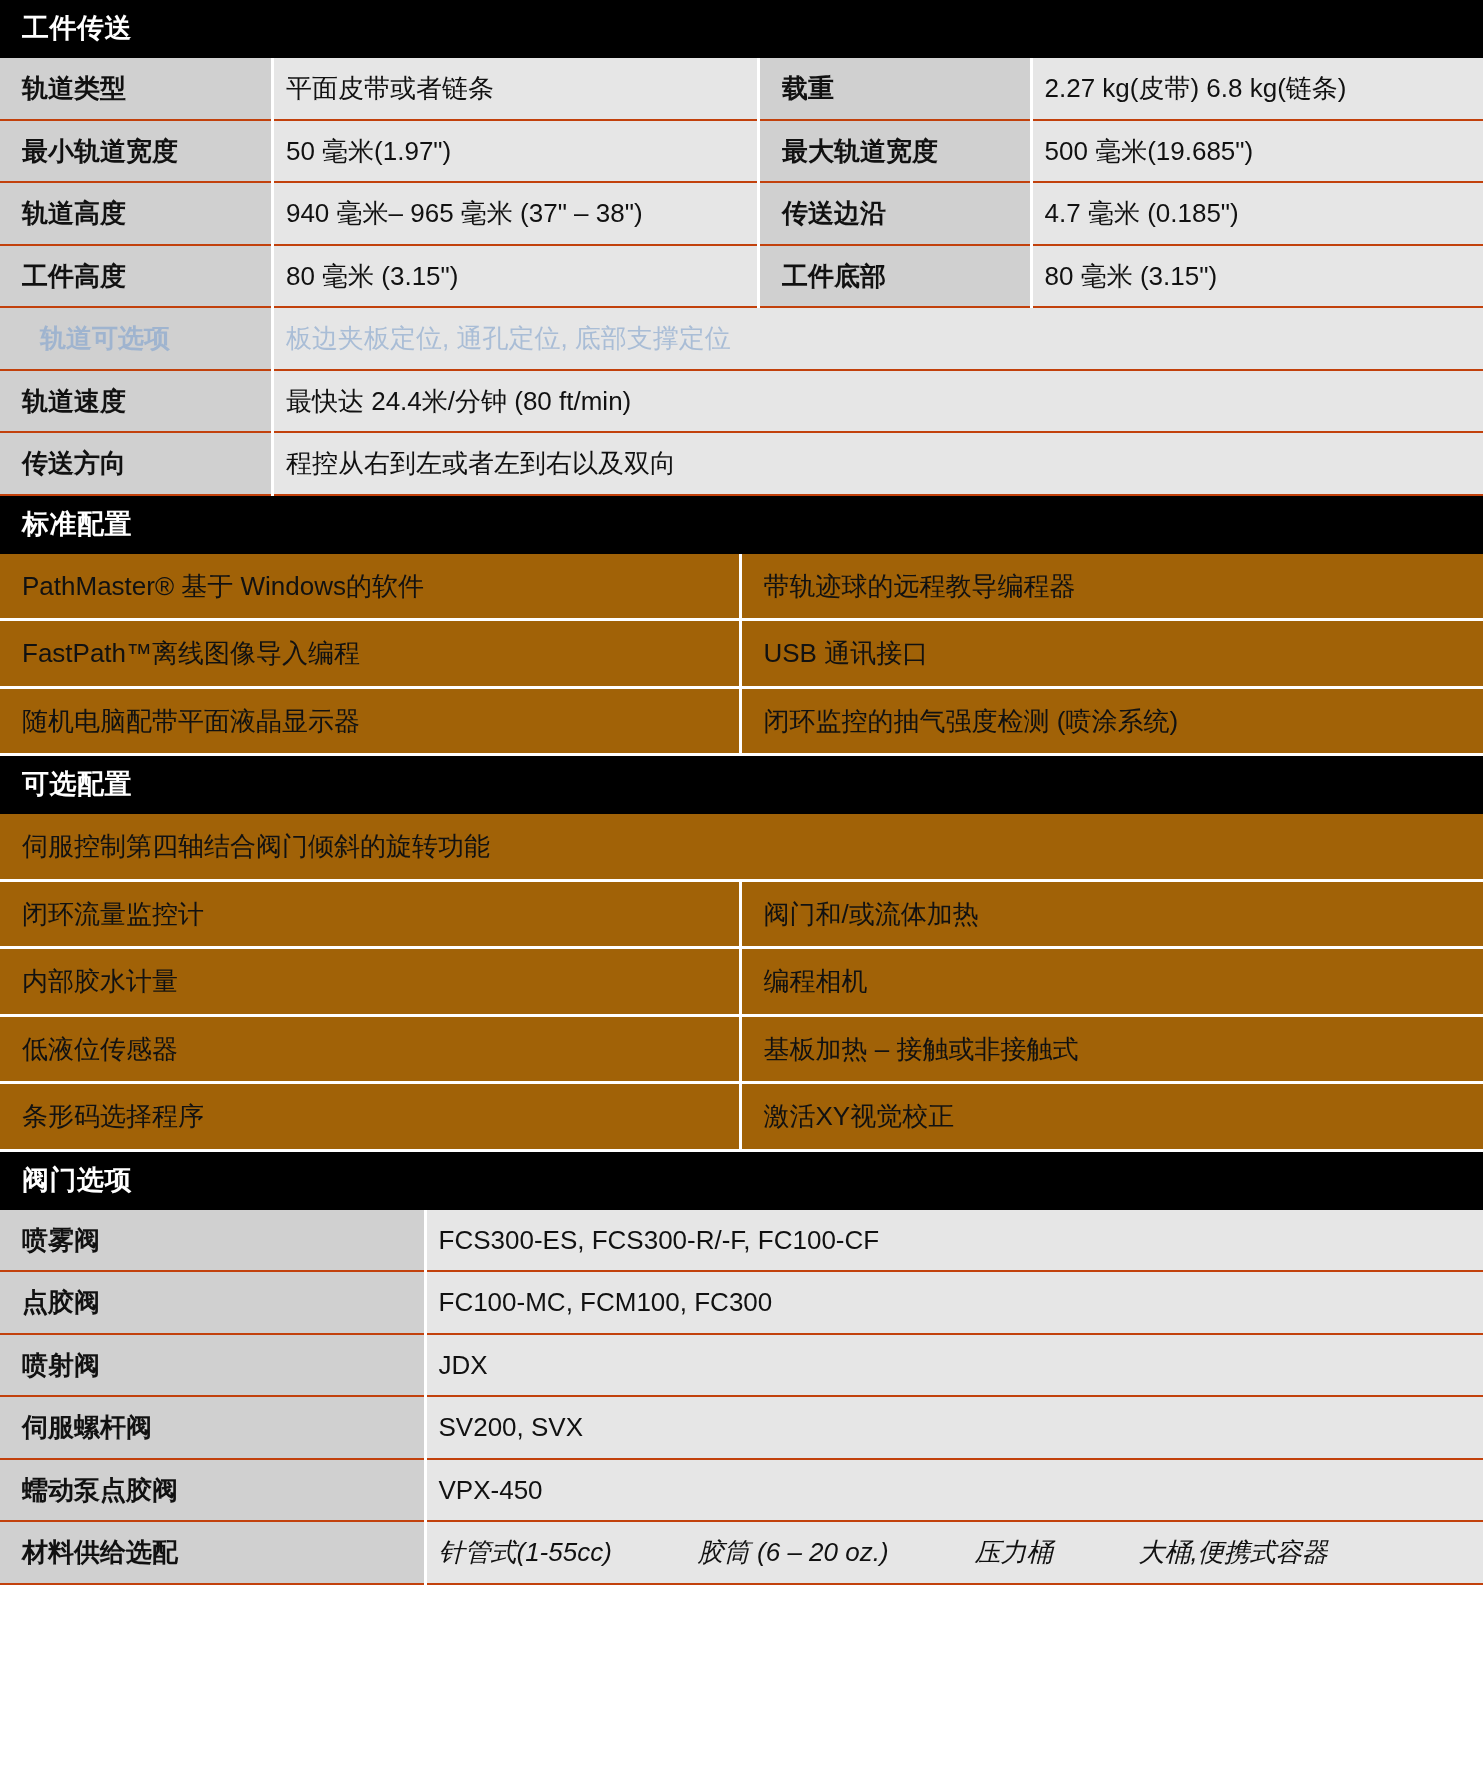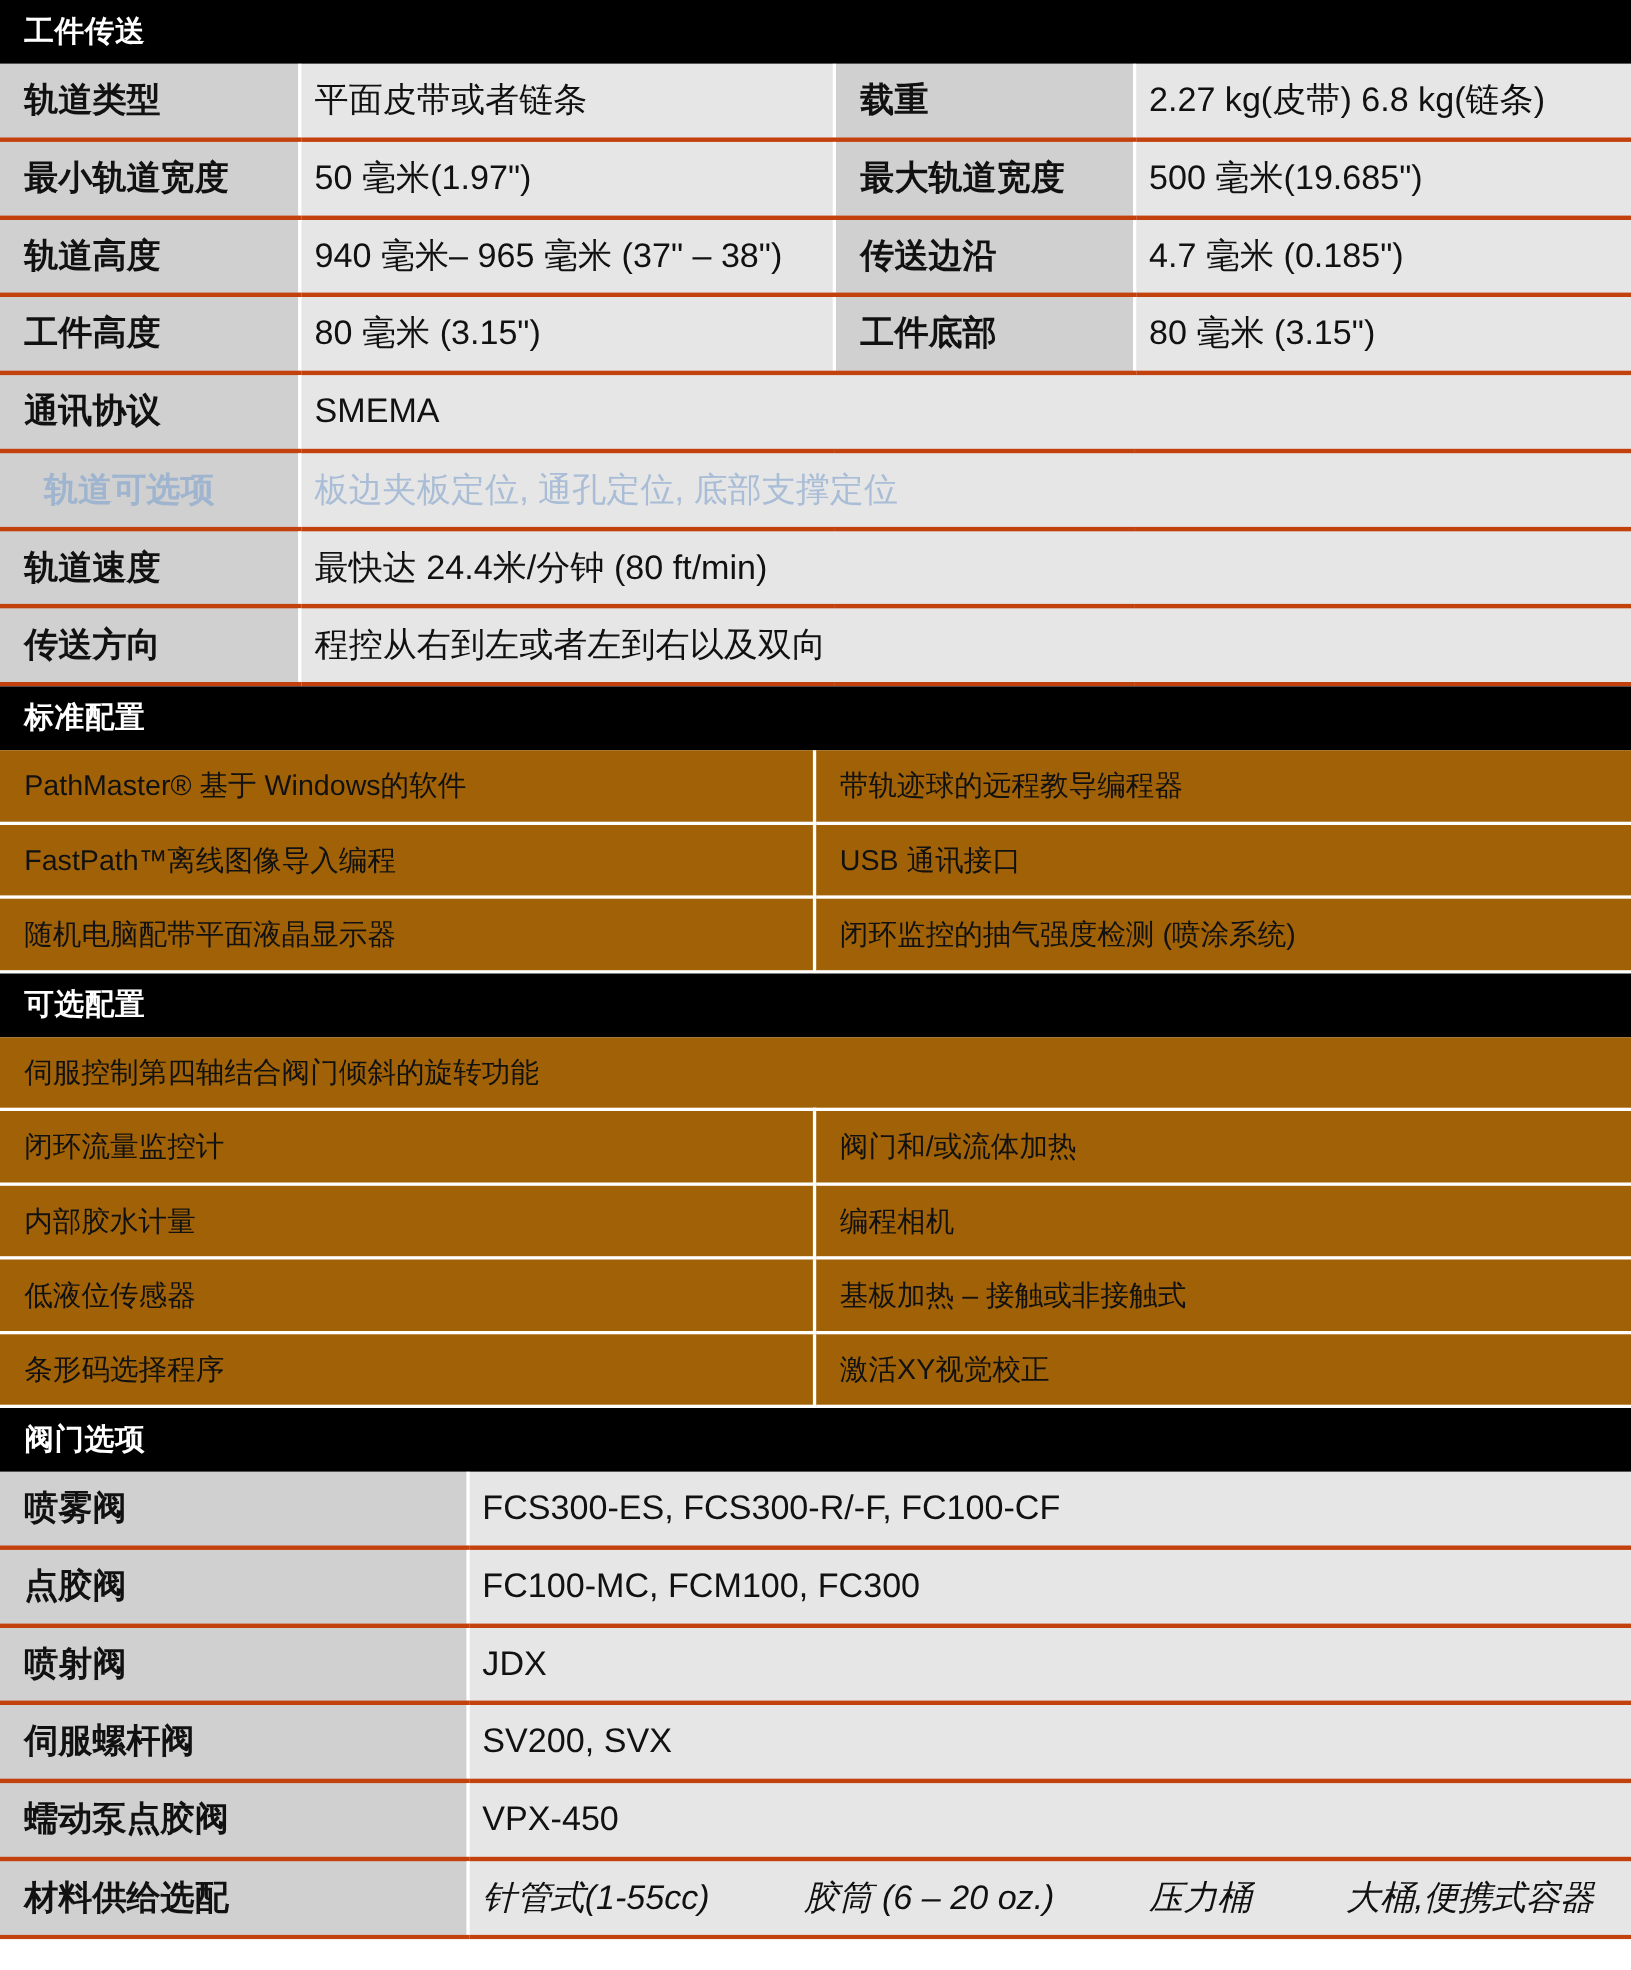--- a/index.html
+++ b/index.html
@@ -25,24 +25,24 @@
   .section-head td {
     background: #000000;
     color: #ffffff;
     font-size: 27px;
     font-weight: bold;
     padding: 10px 22px 12px 22px;
     letter-spacing: 0.5px;
     border: none;
   }
   .row td {
-    border-bottom: 4px solid #c2410c;
+    border-bottom: 2px solid #c2410c;
     border-right: 3px solid #ffffff;
     vertical-align: middle;
-    font-size: 31px;
+    font-size: 26px;
     line-height: 1.25;
   }
   td.lbl {
     background: #d0d0d0;
     font-weight: bold;
     padding: 14px 22px;
     color: #111111;
   }
   td.val {
     background: #e6e6e6;
@@ -108,24 +108,20 @@
     <td class="lbl">轨道高度</td>
     <td class="val">940 毫米– 965 毫米 (37" – 38")</td>
     <td class="lbl">传送边沿</td>
     <td class="val last-col">4.7 毫米 (0.185")</td>
   </tr>
   <tr class="row">
     <td class="lbl">工件高度</td>
     <td class="val">80 毫米 (3.15")</td>
     <td class="lbl">工件底部</td>
     <td class="val last-col">80 毫米 (3.15")</td>
-  </tr>
-  <tr class="row">
-    <td class="lbl">通讯协议</td>
-    <td class="val last-col" colspan="3">SMEMA</td>
   </tr>
   <tr class="row">
     <td class="lbl opt">轨道可选项</td>
     <td class="val opt last-col" colspan="3">板边夹板定位, 通孔定位, 底部支撑定位</td>
   </tr>
   <tr class="row">
     <td class="lbl">轨道速度</td>
     <td class="val last-col" colspan="3">最快达 24.4米/分钟 (80 ft/min)</td>
   </tr>
   <tr class="row">

